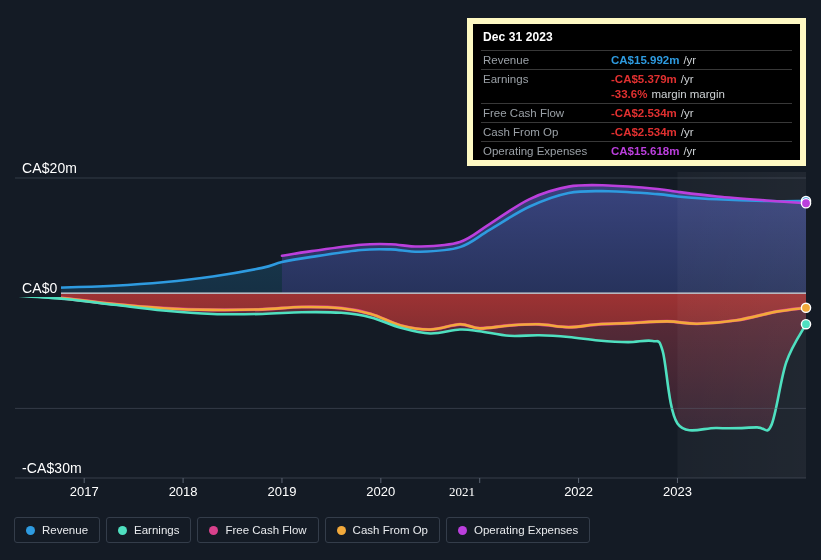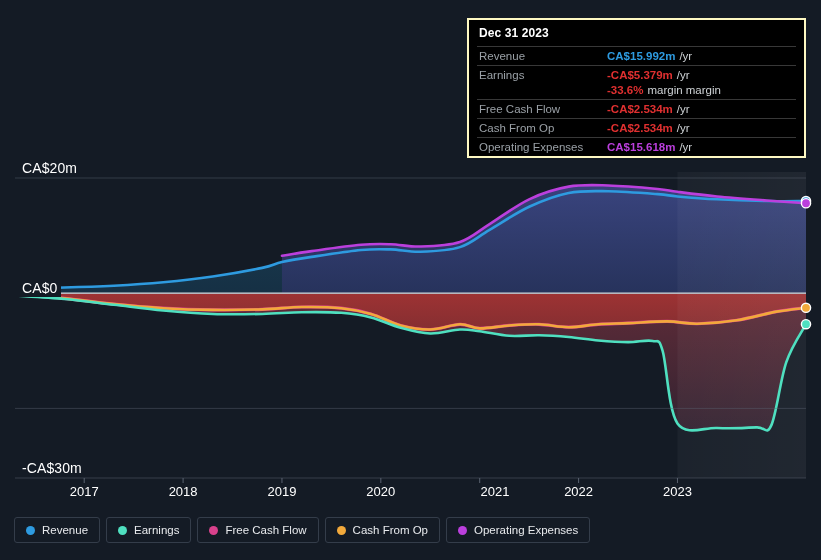--- a/index.html
+++ b/index.html
@@ -53,21 +53,21 @@
     z-index: 6;
   }
 
   
   #tooltip {
     position: absolute;
     left: 467px;
     top: 18px;
     width: 339px;
     background: #000000;
-    border: 2px solid #fef9c3;
+    border: 6px solid #fef9c3;
     box-sizing: border-box;
     padding: 0 8px;
     z-index: 20;
   }
   #tooltip-title {
     color: #ffffff;
     font-size: 12px;
     font-weight: bold;
     padding: 6px 2px 6px 2px;
     letter-spacing: .1px;
@@ -187,21 +187,21 @@
 
   <div class="y-label" id="y-label-top">CA$20m</div>
   <div class="y-label" id="y-label-zero">CA$0</div>
   <div class="y-label" id="y-label-bot">-CA$30m</div>
 
   <div id="x-axis">
       <div class="x-label" style="left: 84.2px;">2017</div>
       <div class="x-label" style="left: 183.1px;">2018</div>
       <div class="x-label" style="left: 282px;">2019</div>
       <div class="x-label" style="left: 380.8px;">2020</div>
-      <div class="x-label" style="left: 495px;">2021</div>
+      <div class="x-label" style="left: 462px; font-family: Liberation Serif, serif;">2021</div>
       <div class="x-label" style="left: 578.6px;">2022</div>
       <div class="x-label" style="left: 677.5px;">2023</div>
     </div>
 
   <div id="tooltip">
     <div id="tooltip-title">Dec 31 2023</div>
     <div id="tooltip-rows">
         <div class="tt-row">
           <span class="tt-key">Revenue</span>
           <span class="tt-val" style="color: rgb(46, 155, 224);">CA$15.992m</span>

